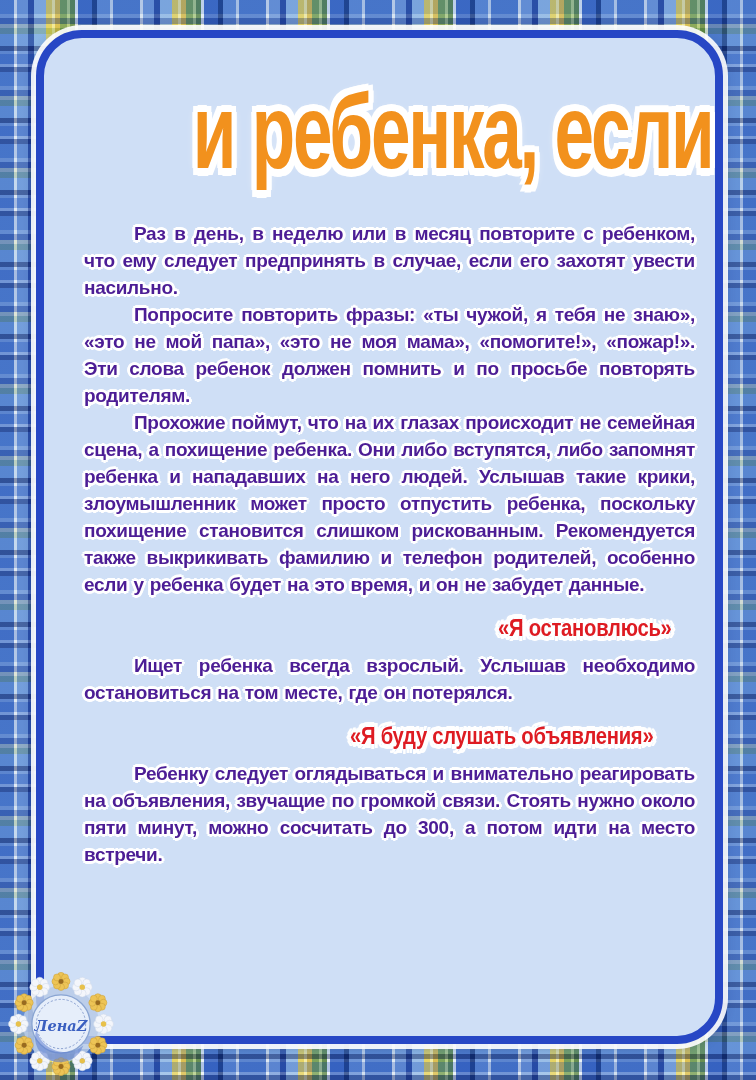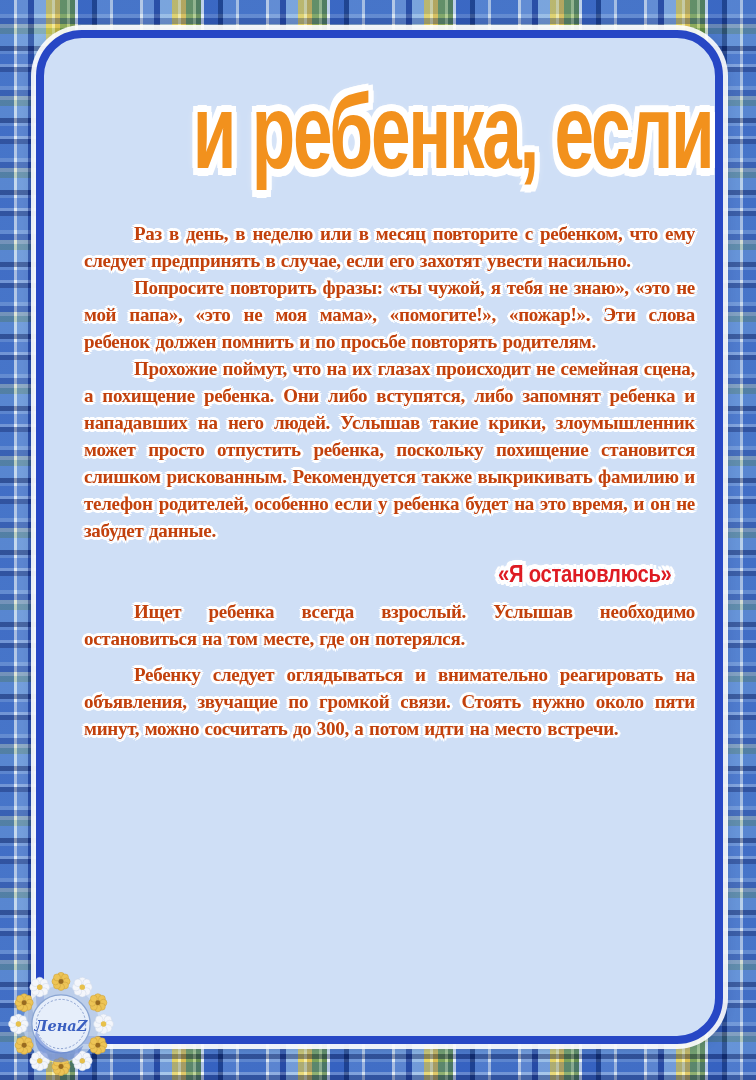--- a/index.html
+++ b/index.html
@@ -127,25 +127,25 @@
     font-size: 23px;
     line-height: 30px;
     letter-spacing: -0.3px;
     color: #de1b22;
     transform: scaleX(0.88);
     transform-origin: left center;
   }
 
   .body-par {
     margin: 0;
-    font-family: Liberation Serif, serif;
+    font-family: Liberation Sans, sans-serif;
     font-weight: bold;
     font-size: 19px;
     line-height: 27px;
-    color: #c2410c;
+    color: #4c1d95;
     text-align: justify;
     text-indent: 50px;
     word-spacing: 1px;
     letter-spacing: -0.3px;
   }
   .first-par { margin-top: 12px; }
   .after-sub { margin-top: 9px; }
 
   
   .watermark {
@@ -173,20 +173,21 @@
 
   <p class="body-par stroke-body first-par">Раз в день, в неделю или в месяц повторите с ребенком, что ему следует предпринять в случае, если его захотят увести насильно.</p>
   <p class="body-par stroke-body">Попросите повторить фразы: «ты чужой, я тебя не знаю», «это не мой папа», «это не моя мама», «помогите!», «пожар!». Эти слова ребенок должен помнить и по просьбе повторять родителям.</p>
   <p class="body-par stroke-body">Прохожие поймут, что на их глазах происходит не семейная сцена, а похищение ребенка. Они либо вступятся, либо запомнят ребенка и нападавших на него людей. Услышав такие крики, злоумышленник может просто отпустить ребенка, поскольку похищение становится слишком рискованным. Рекомендуется также выкрикивать фамилию и телефон родителей, особенно если у ребенка будет на это время, и он не забудет данные.</p>
 
 
   <h3 class="subheading"><span class="h-inner stroke-head">«Я остановлюсь»</span></h3>
 
   <p class="body-par stroke-body after-sub">Ищет ребенка всегда взрослый. Услышав необходимо остановиться на том месте, где он потерялся.</p>
 
+  <h3 class="subheading"><span class="h-inner stroke-head">«Я буду слушать объявления»</span></h3>
 
   <p class="body-par stroke-body after-sub">Ребенку следует оглядываться и внимательно реагировать на объявления, звучащие по громкой связи. Стоять нужно около пяти минут, можно сосчитать до 300, а потом идти на место встречи.</p>
 
 </div>
 
 <svg class="watermark" viewBox="0 0 100 100">
   <defs>
     <g id="daisy">
       <g fill="#f4f6fb" stroke="#c9d4e6" stroke-width="0.4">
         <circle cx="0" cy="-5.5" r="3.4"></circle>

